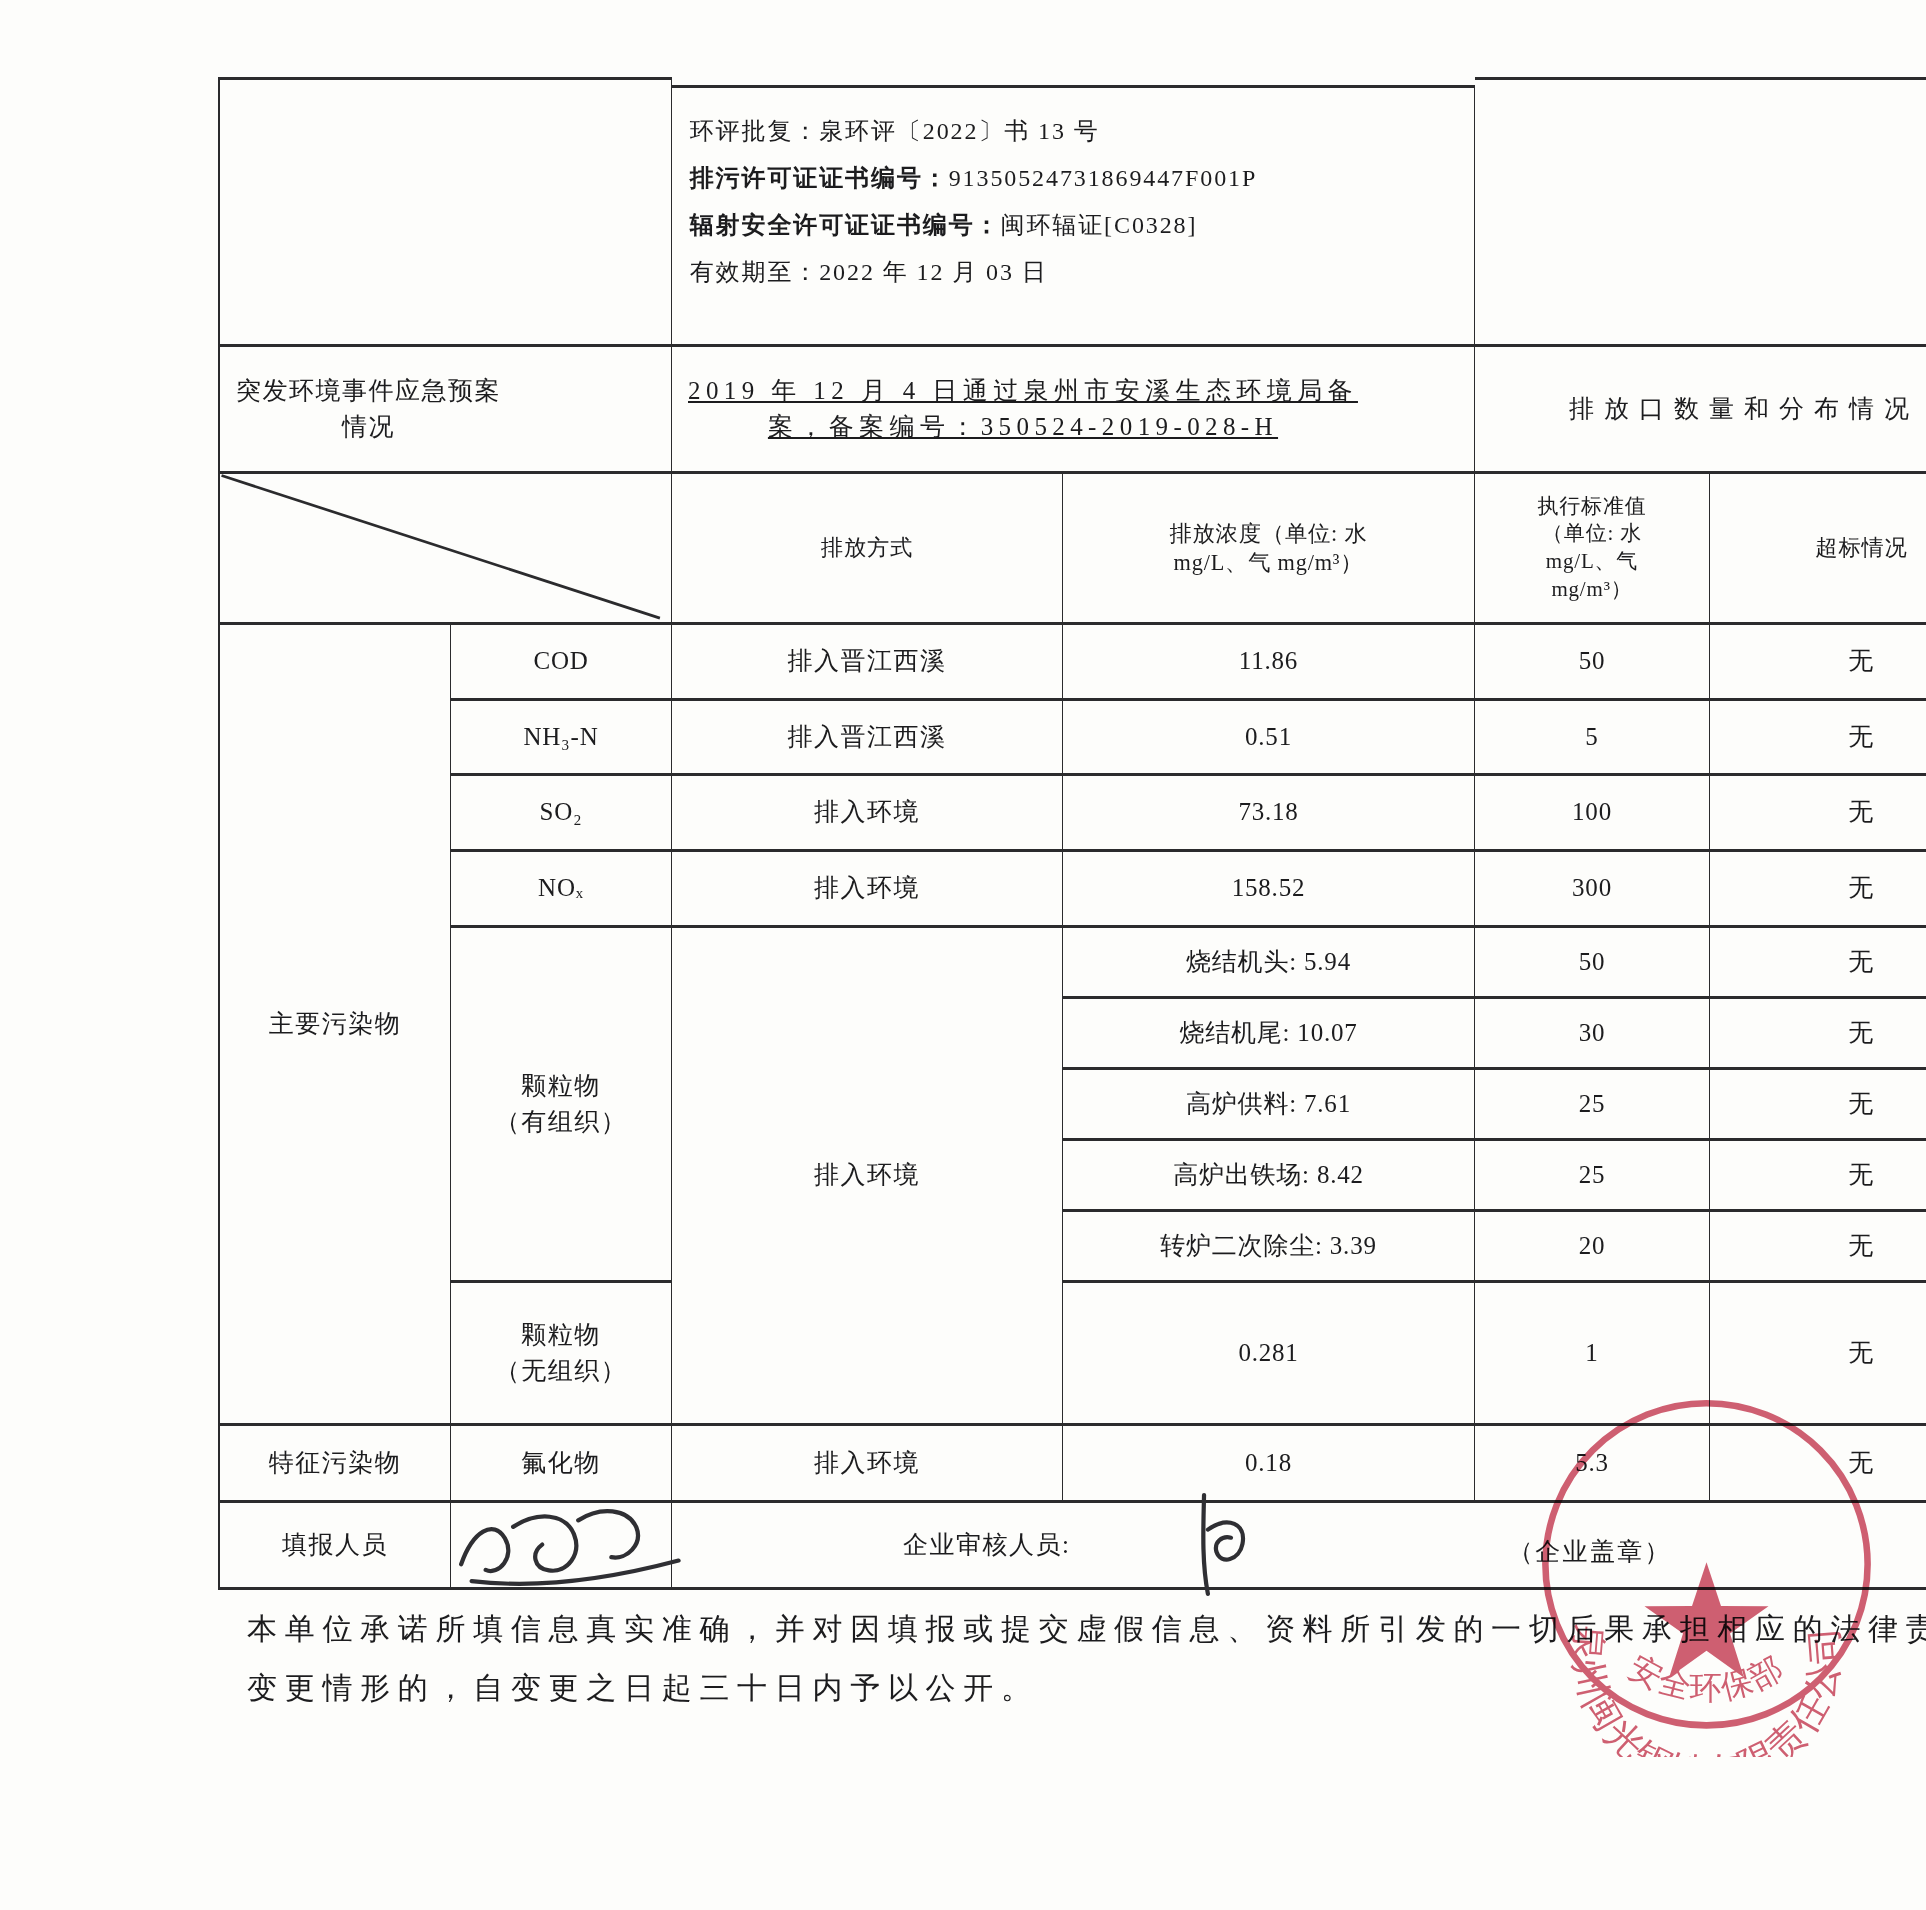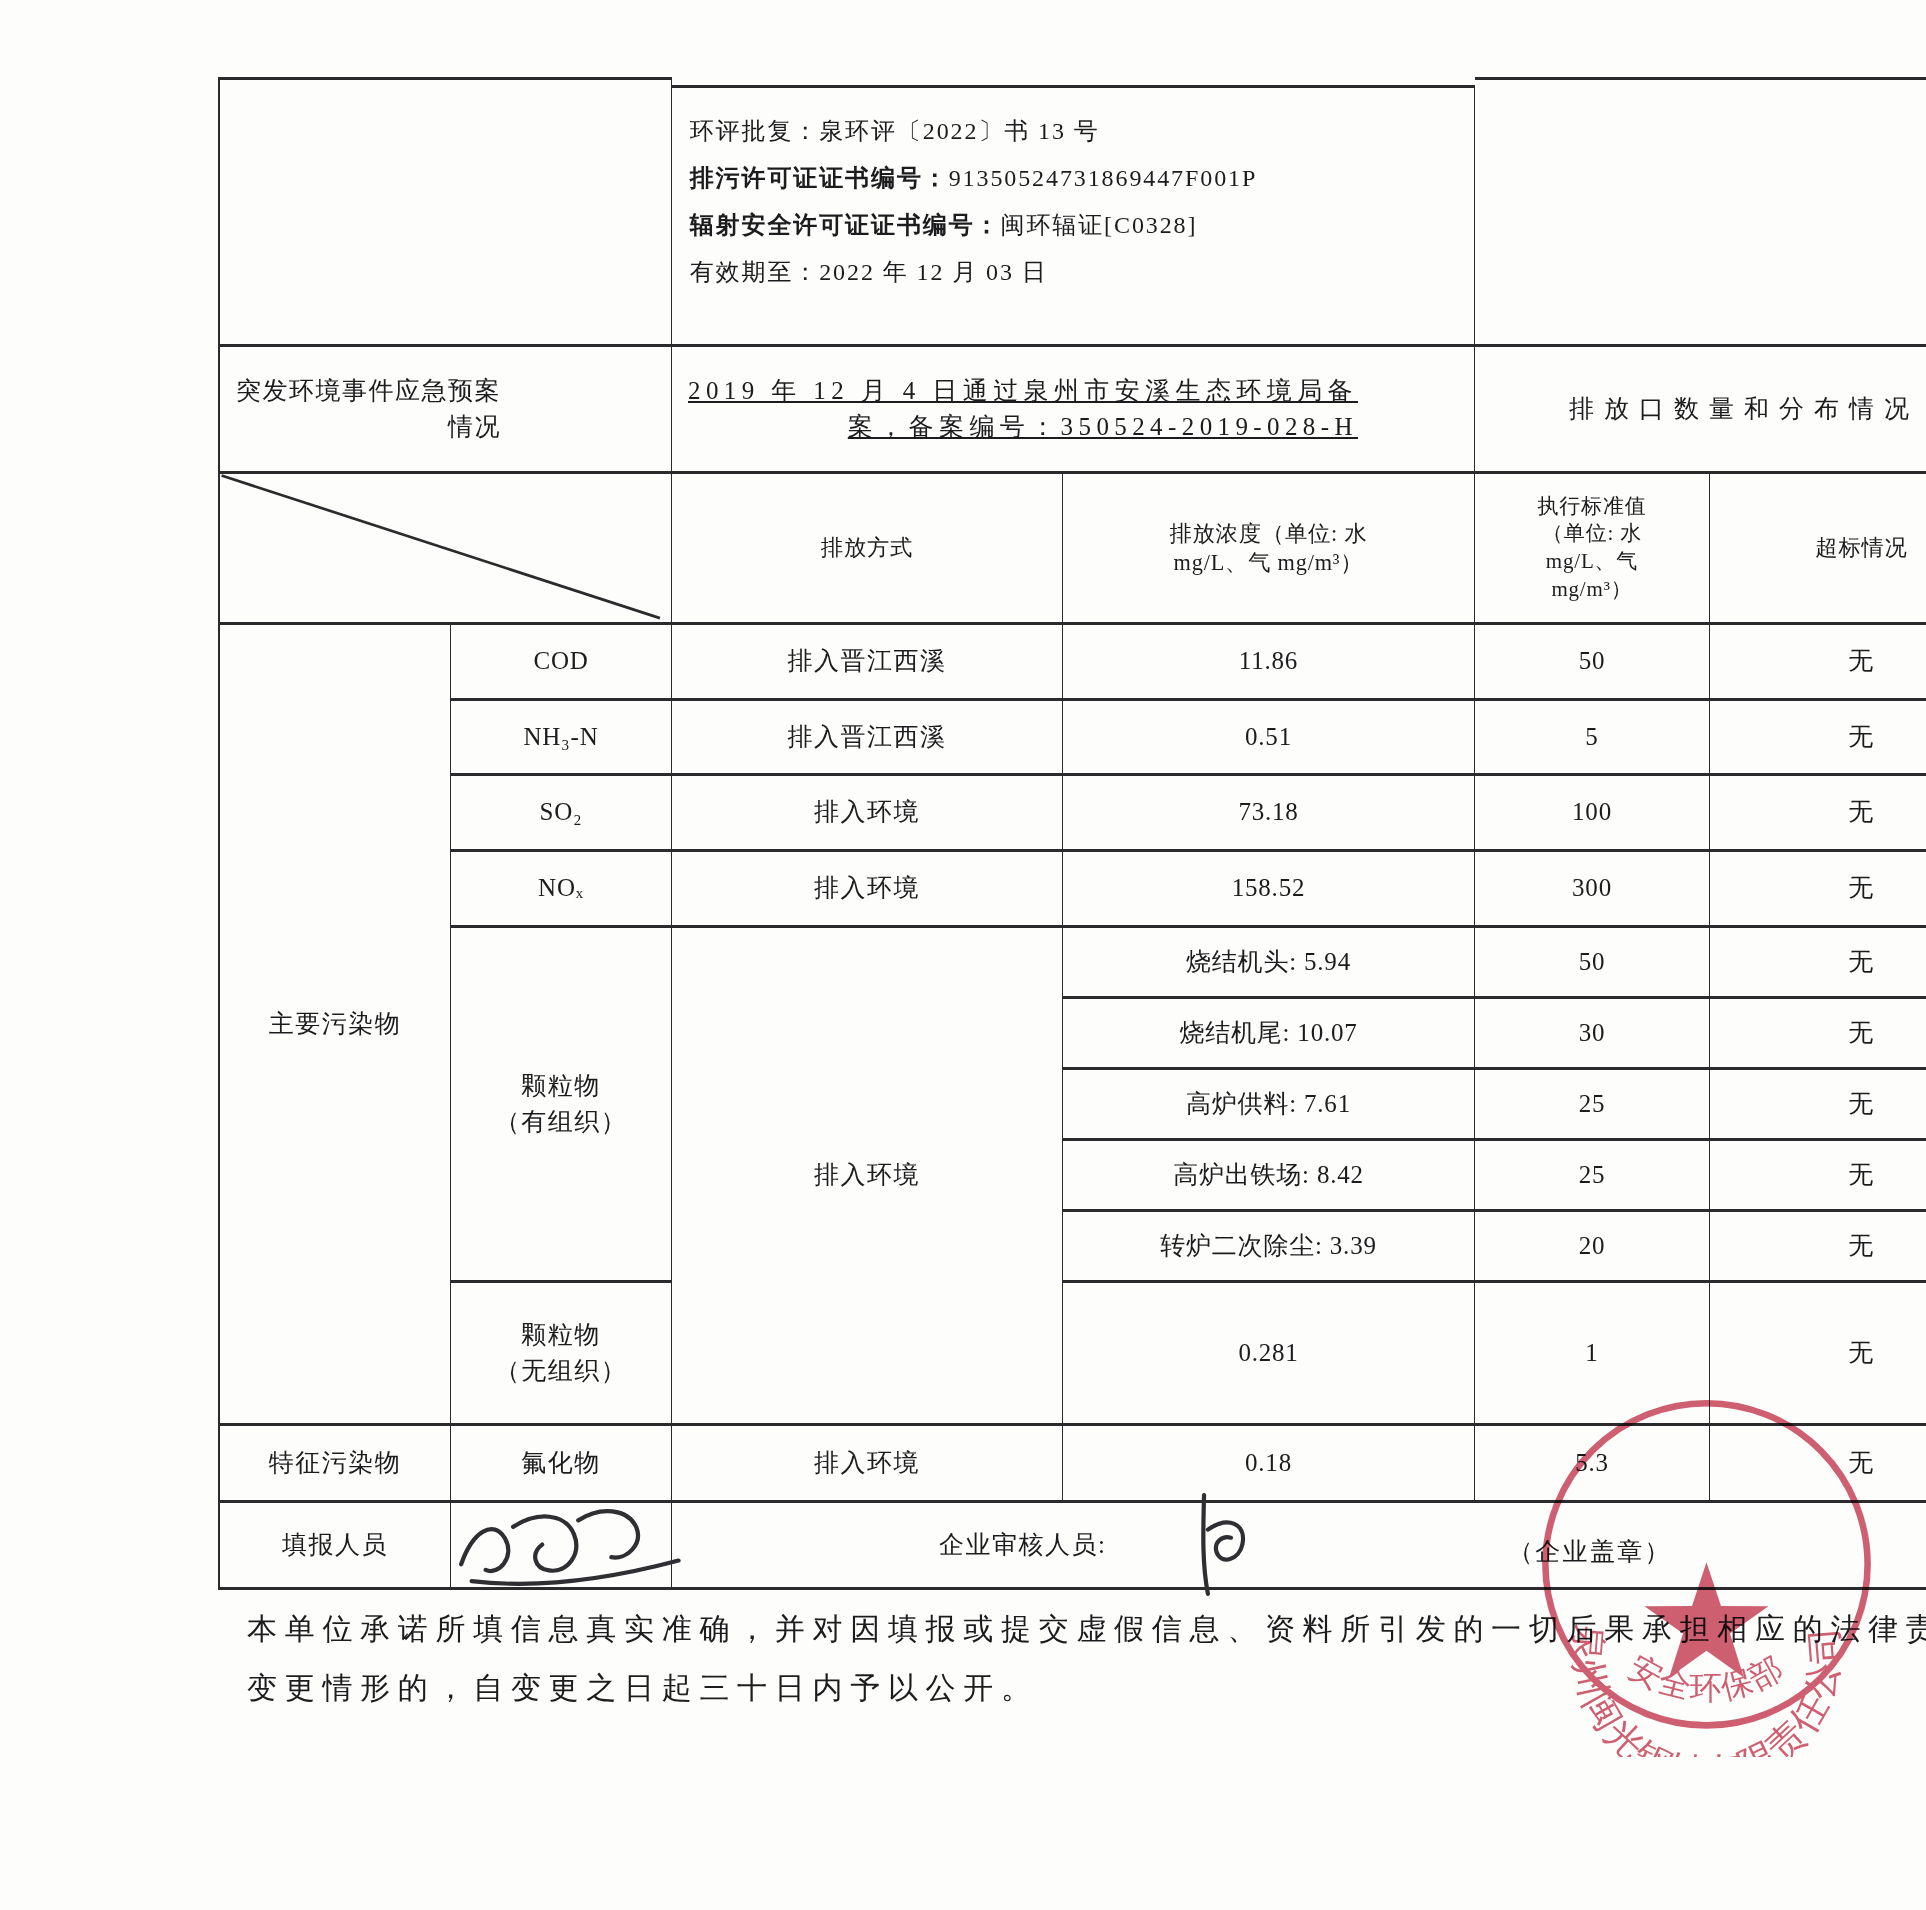--- a/index.html
+++ b/index.html
@@ -29,21 +29,21 @@
     text-align: center;
     font-size: 25px;
     line-height: 1.45;
     white-space: pre-line;
     border-right: 1.9px solid #2b2b2d;
     border-bottom: 3.1px solid #2b2b2d;
     letter-spacing: 1.5px;
   }
   .bl { border-left: 2.3px solid #2b2b2d; }
   .bt { border-top: 3.9px solid #2b2b2d; }
-  .left { justify-content: flex-start; text-align: right; padding: 4px 16px; }
+  .left { justify-content: flex-start; text-align: center; padding: 4px 16px; }
   .hdr { font-size: 22.3px; line-height: 1.32; letter-spacing: 0.8px; }
   .num { font-size: 25px; letter-spacing: 0.8px; }
   .cert {
     display: block;
     text-align: left;
     padding: 20px 17.7px 0 17.7px;
     font-size: 24px;
     line-height: 47px;
     letter-spacing: 1.9px;
     white-space: normal;
@@ -180,21 +180,21 @@
       <svg class="abs" style="left:-11.6px; top:-5.8px; width:262px; height:100px;" viewBox="0 0 680 260">
         <g fill="none" stroke="#2f2f33" stroke-width="11" stroke-linecap="round" transform="rotate(-3 340 130)">
           <path d="M55,160 C90,75 145,48 172,98 C198,148 150,195 118,178"></path>
           <path d="M195,70 C262,32 332,42 352,97 C370,150 330,198 282,188 C242,180 238,140 268,120"></path>
           <path d="M365,62 C425,28 495,38 515,88 C530,132 486,172 446,162"></path>
           <path d="M80,205 C250,235 430,220 620,180"></path>
         </g>
       </svg>
     </div>
     <div class="cell signoff" style="grid-area:15/3/16/9">
-      <div style="left:231px; top:50%; transform:translateY(-50%); font-size:25px; letter-spacing:1.5px;margin-left:36px;">企业审核人员:</div>
+      <div style="left:231px; top:50%; transform:translateY(-50%); font-size:25px; letter-spacing:1.5px;">企业审核人员:</div>
       <svg class="abs" style="left:489px; top:-9.6px; width:123px; height:104px;" viewBox="0 0 320 270">
         <g fill="none" stroke="#2f2f33" stroke-width="11" stroke-linecap="round">
           <path d="M112,5 C110,90 106,180 122,262"></path>
           <path d="M122,95 C175,58 222,80 212,132 C204,175 156,188 144,152 C138,128 158,110 182,116"></path>
         </g>
       </svg>
       <div style="left:836px; top:58%; transform:translateY(-50%); font-size:25px; letter-spacing:2.3px;">（企业盖章）</div>
 
     </div>
   </div>

